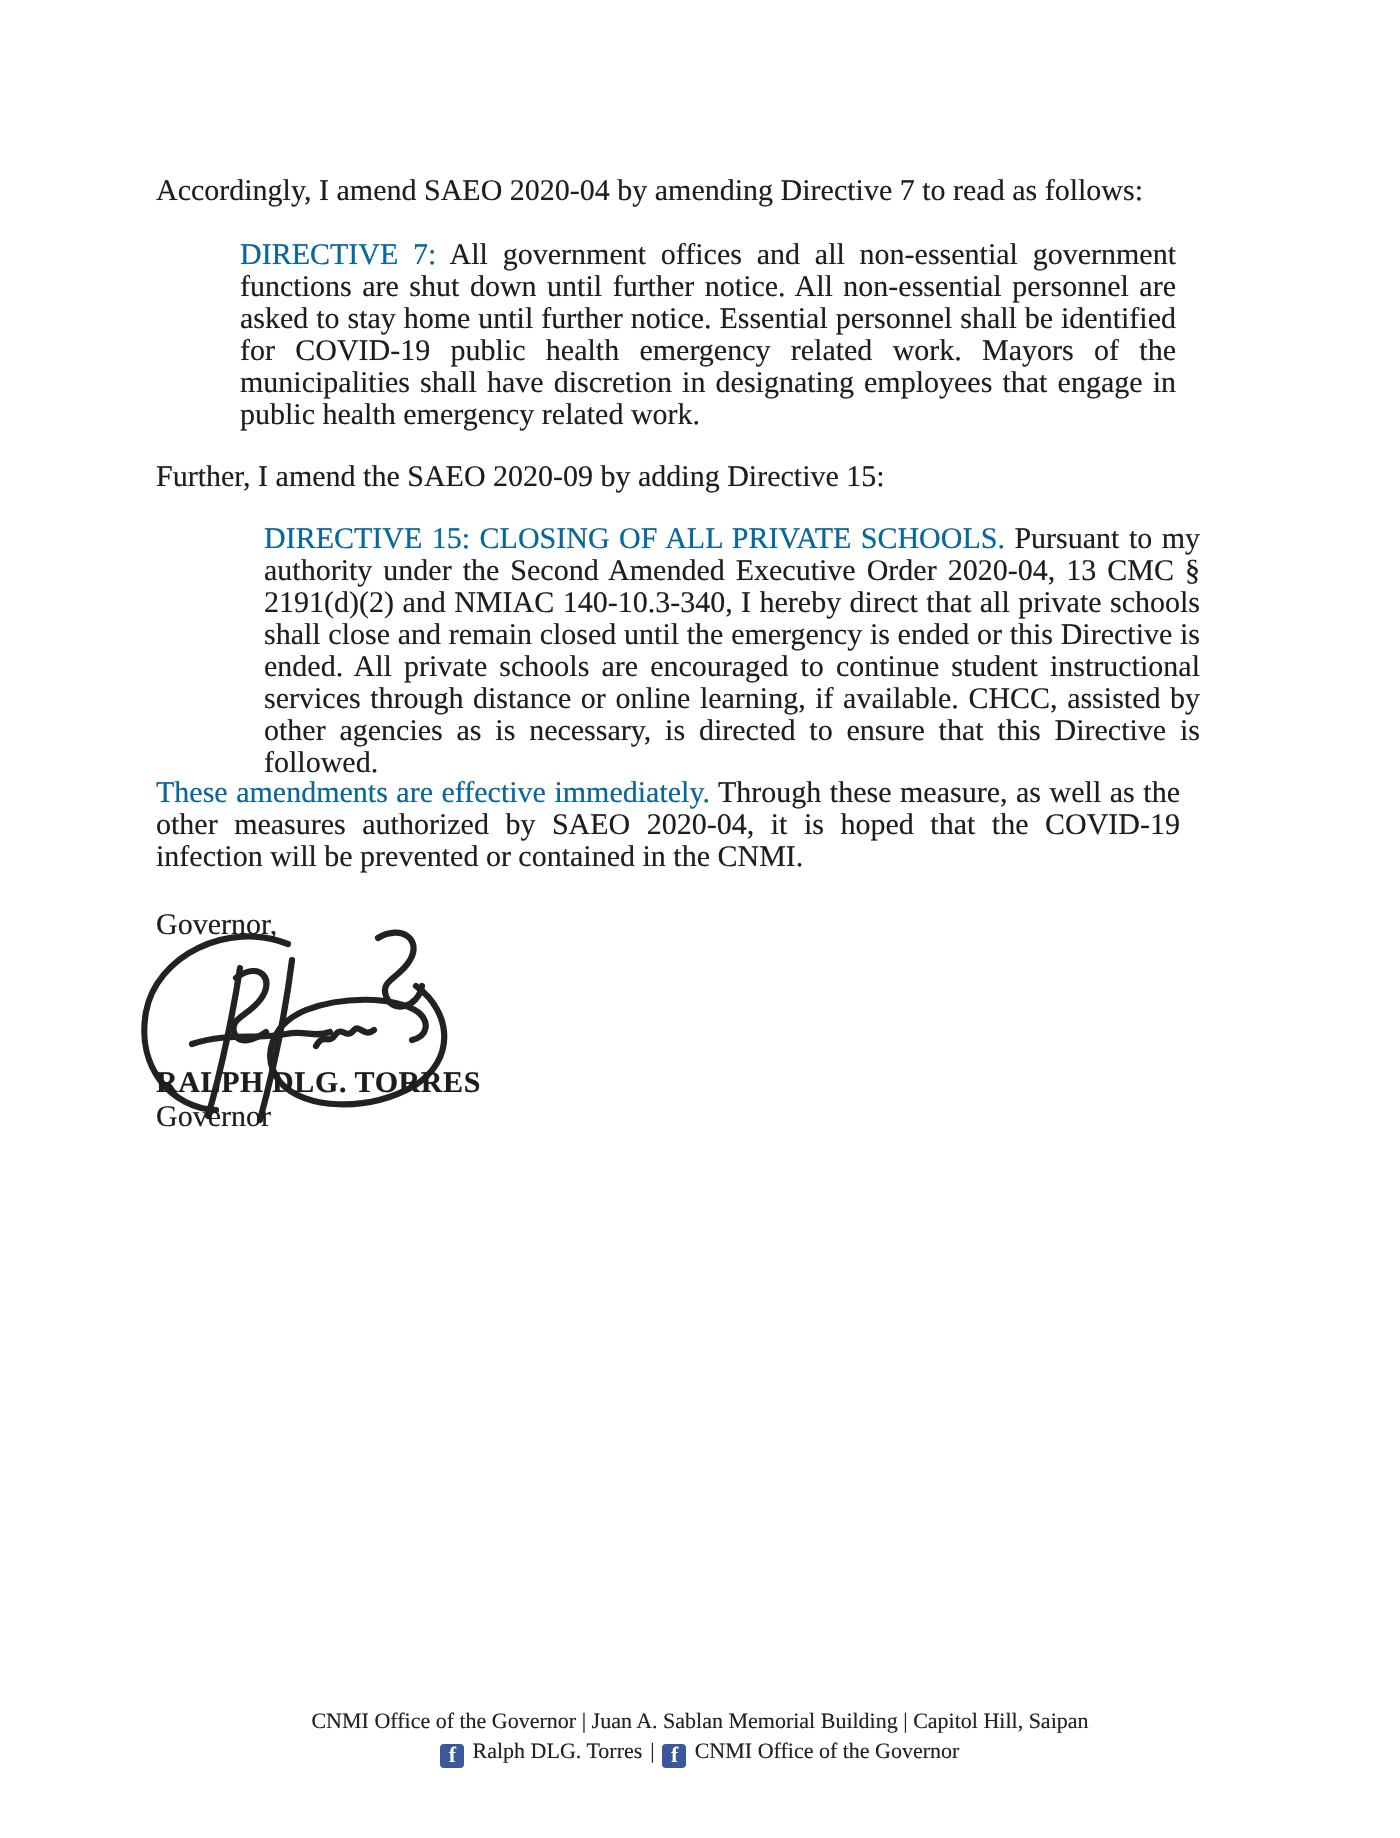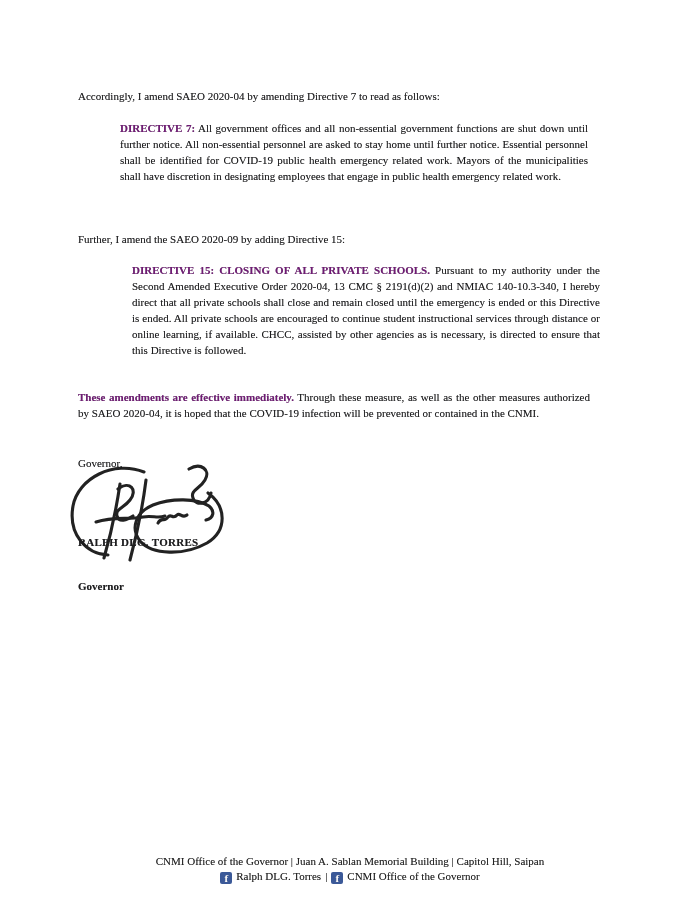--- a/index.html
+++ b/index.html
@@ -15,36 +15,36 @@
     color: #1b1b1b;
     overflow: hidden;
   }
   .page {
     position: absolute;
     inset: 0;
     background: #ffffff;
   }
   .abs { position: absolute; margin: 0; }
   .body-text {
-    font-size: 11px;
+    font-size: 15px;
     line-height: 16px;
     color: #1d1d1f;
     text-shadow: 0 0 0.4px rgba(20,20,20,0.45);
   }
   .justify { text-align: justify; }
   #p-accordingly { left: 78px; top: 88px;  width: 516px; }
   #p-directive7  { left: 120px; top: 120px; width: 468px; }
   #p-further     { left: 78px; top: 231px; width: 516px; }
   #p-directive15 { left: 132px; top: 262px; width: 468px; }
   #p-closing     { left: 78px; top: 389px; width: 512px; }
   #p-sincerely   { left: 78px; top: 455px; }
   #sig-wrap      { left: 56px; top: 462px; width: 182px; height: 106px; pointer-events: none; }
   #p-name        { left: 78px; top: 534px; font-weight: bold; letter-spacing: 0.3px; }
-  #p-title       { left: 78px; top: 578px; font-weight: bold; }
-  strong { font-weight: bold; color: #701a75; }
+  #p-title       { left: 78px; top: 551px; }
+  strong { font-weight: normal; color: #0369a1; }
 
   .footer {
     position: absolute;
     left: 0;
     right: 0;
     top: 854px;
     text-align: center;
     font-size: 11px;
     line-height: 14.8px;
     color: #222;

